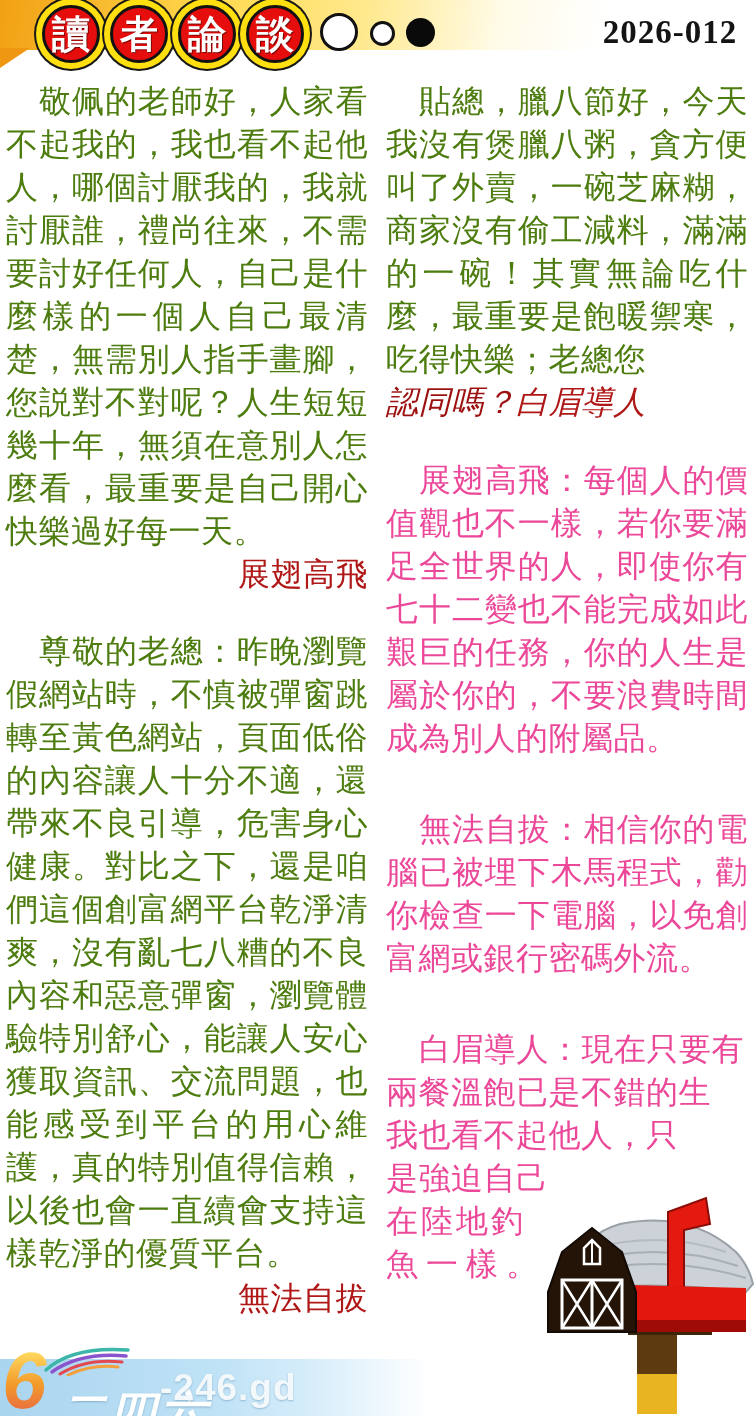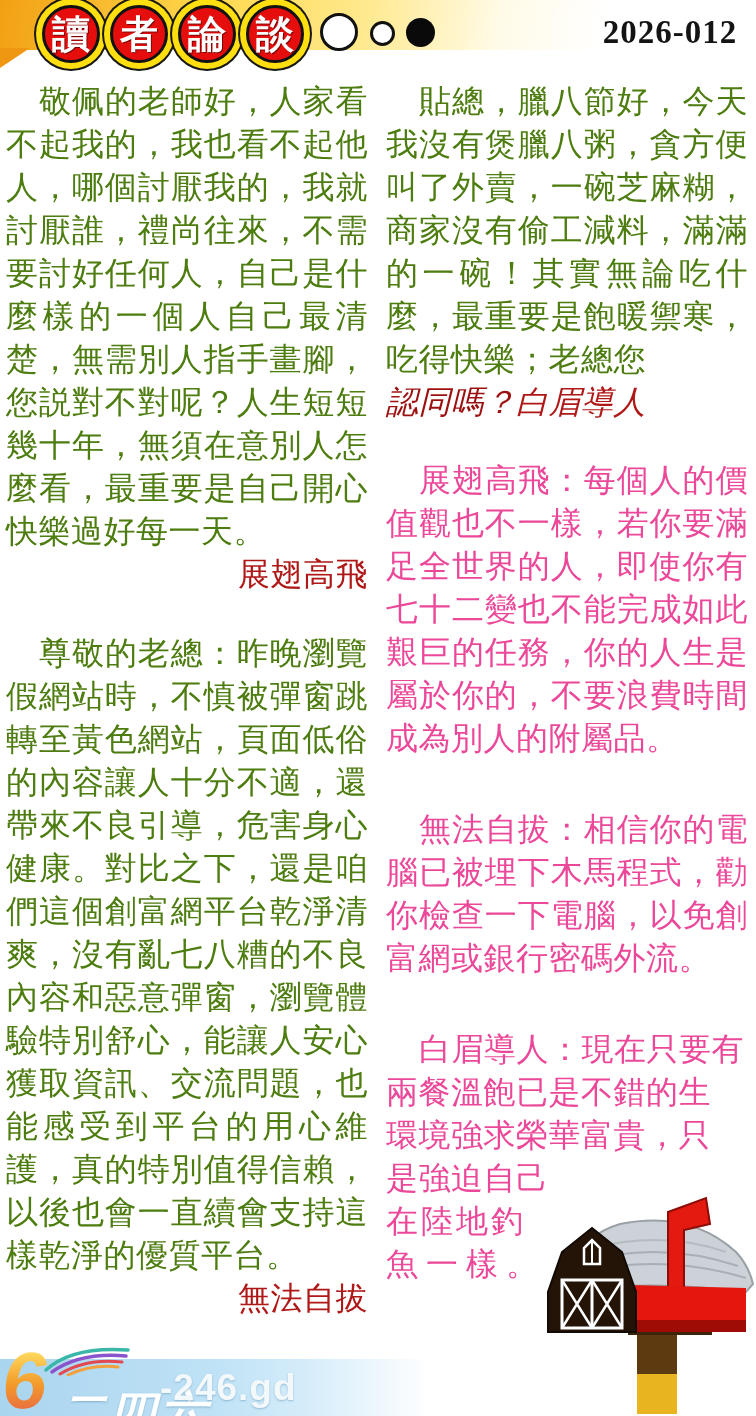--- a/index.html
+++ b/index.html
@@ -61,21 +61,21 @@
     text-align: justify; text-justify: inter-character;
     word-break: break-all;
   }
   .indent { text-indent: 33px; }
   .red   { color: #4d7c0f; }
   .black { color: #ec4899; }
   .sig { text-align: right; color: #b01717; font-weight: 400; }
   .sig-line { display: flex; justify-content: flex-start; font-style: italic; }
   .sig-line .tail { color: #9c1110; }
   .sig-line .name { color: #b01717; }
-  .mt-letter { margin-top: 36px; }
+  .mt-letter { margin-top: 36px; font-family: Liberation Mono, monospace; }
   .mt-reply1 { margin-top: 35px; }
   .mt-reply2 { margin-top: 48px; }
   .mt-reply3 { margin-top: 48px; }
   .reply3 .line { white-space: nowrap; text-align: left; }
   .reply3 .line:nth-child(1) { text-indent: 33px; }
   .reply3 .line:nth-child(5) { letter-spacing: 3px; }
   .reply3 .line:nth-child(6) { letter-spacing: 8px; }
   .reply3 .line:nth-child(7) { letter-spacing: 2px; }
 
   
@@ -143,21 +143,21 @@
     <div class="zh red indent">貼總，臘八節好，今天我沒有煲臘八粥，貪方便叫了外賣，一碗芝麻糊，商家沒有偷工減料，滿滿的一碗！其實無論吃什麼，最重要是飽暖禦寒，吃得快樂；老總您</div>
     <div class="zh sig-line">
       <span class="tail">認同嗎？</span>
       <span class="name">白眉導人</span>
     </div>
     <div class="zh black indent mt-reply1">展翅高飛：每個人的價值觀也不一樣，若你要滿足全世界的人，即使你有七十二變也不能完成如此艱巨的任務，你的人生是屬於你的，不要浪費時間成為別人的附屬品。</div>
     <div class="zh black indent mt-reply2">無法自拔：相信你的電腦已被埋下木馬程式，勸你檢查一下電腦，以免創富網或銀行密碼外流。</div>
     <div class="zh black reply3 mt-reply3">
       <div class="line">白眉導人：現在只要有</div>
       <div class="line">兩餐溫飽已是不錯的生</div>
-      <div class="line">環境強求榮華富貴，只</div>
+      <div class="line">我也看不起他人，只</div>
       <div class="line">是強迫自己</div>
       <div class="line">在陸地釣</div>
       <div class="line">魚一樣。</div>
     </div>
   </div>
 
   <svg class="mailbox" viewBox="0 0 216 226" xmlns="http://www.w3.org/2000/svg">
 
     <rect x="97" y="140" width="40" height="84" fill="#5d3a10"></rect>
     <rect x="97" y="184" width="40" height="40" fill="#e8b41f"></rect>

